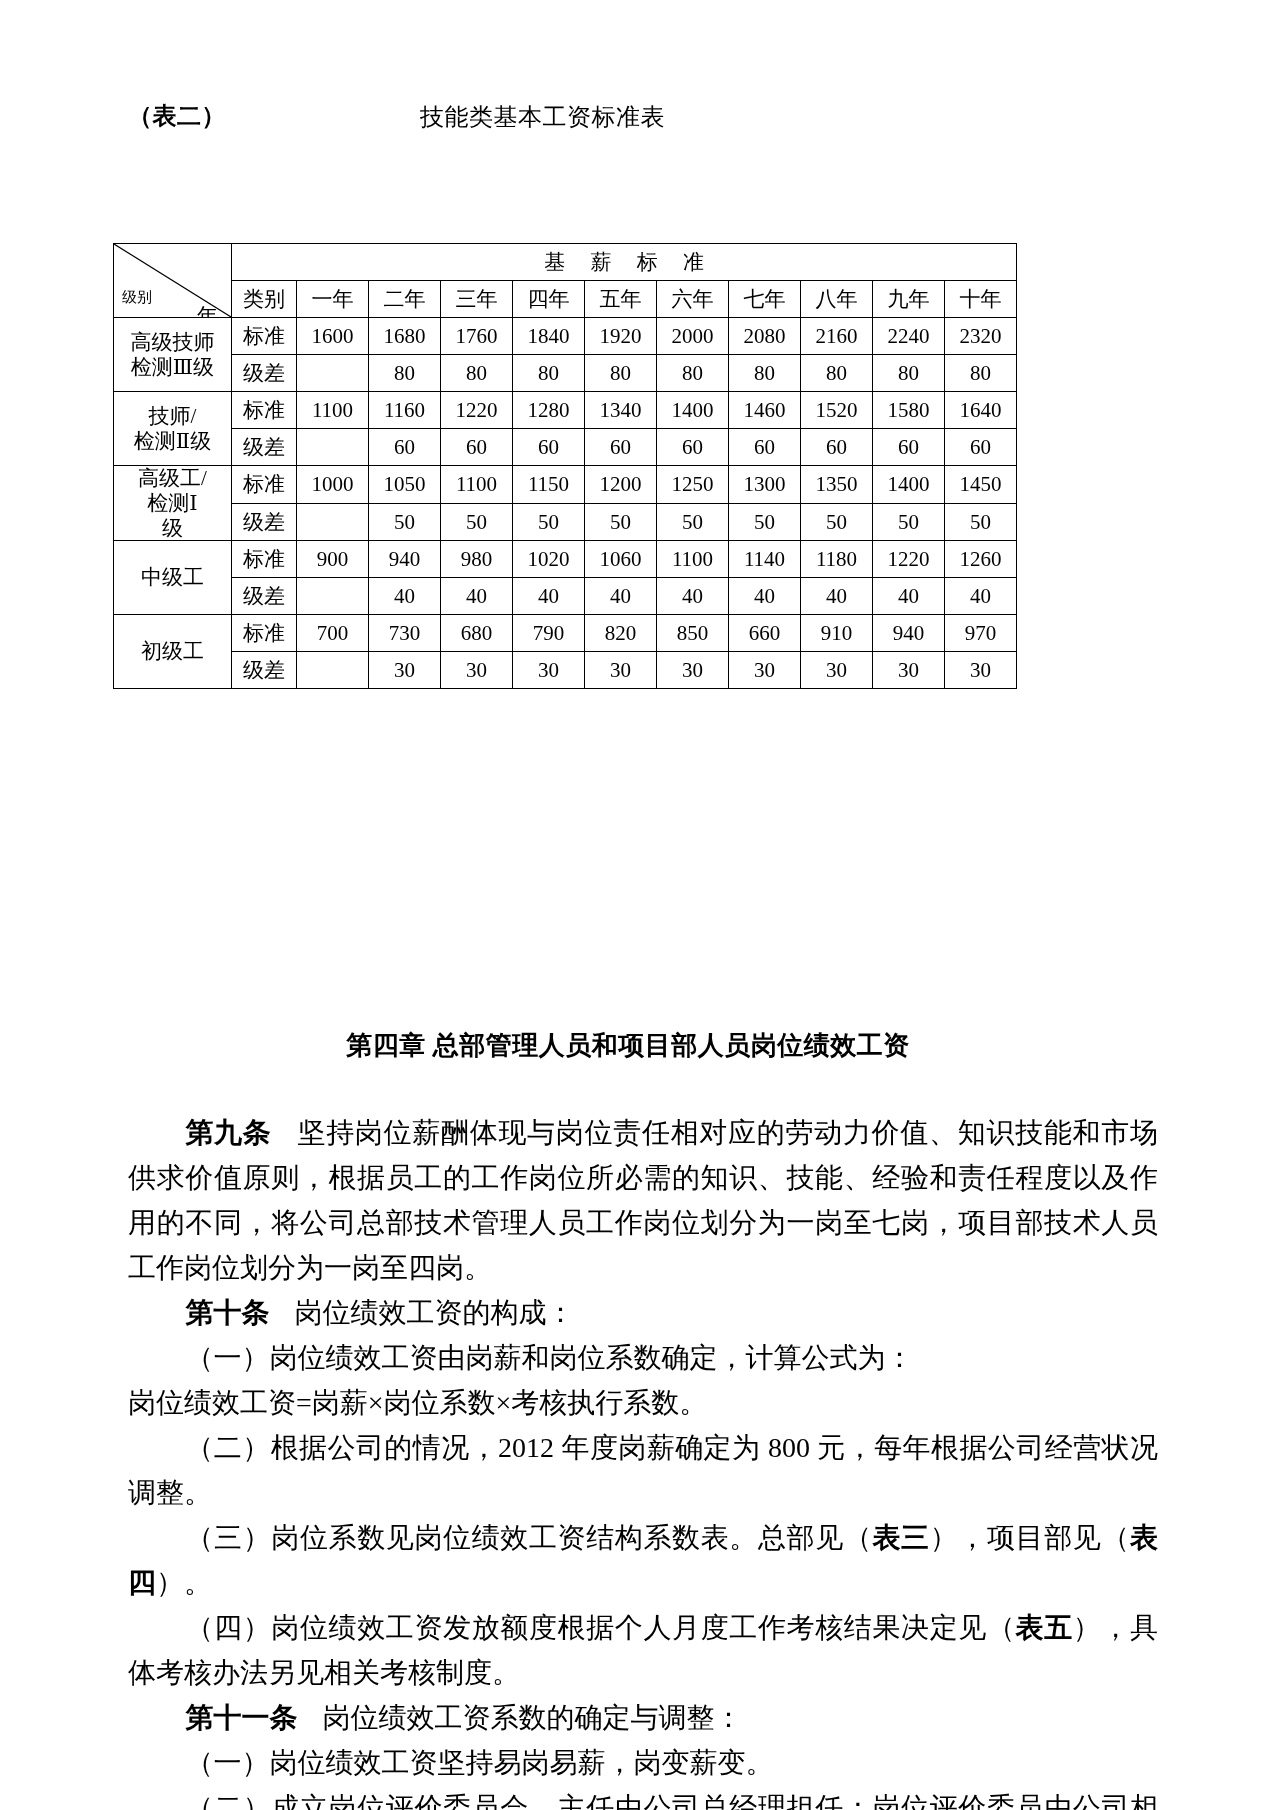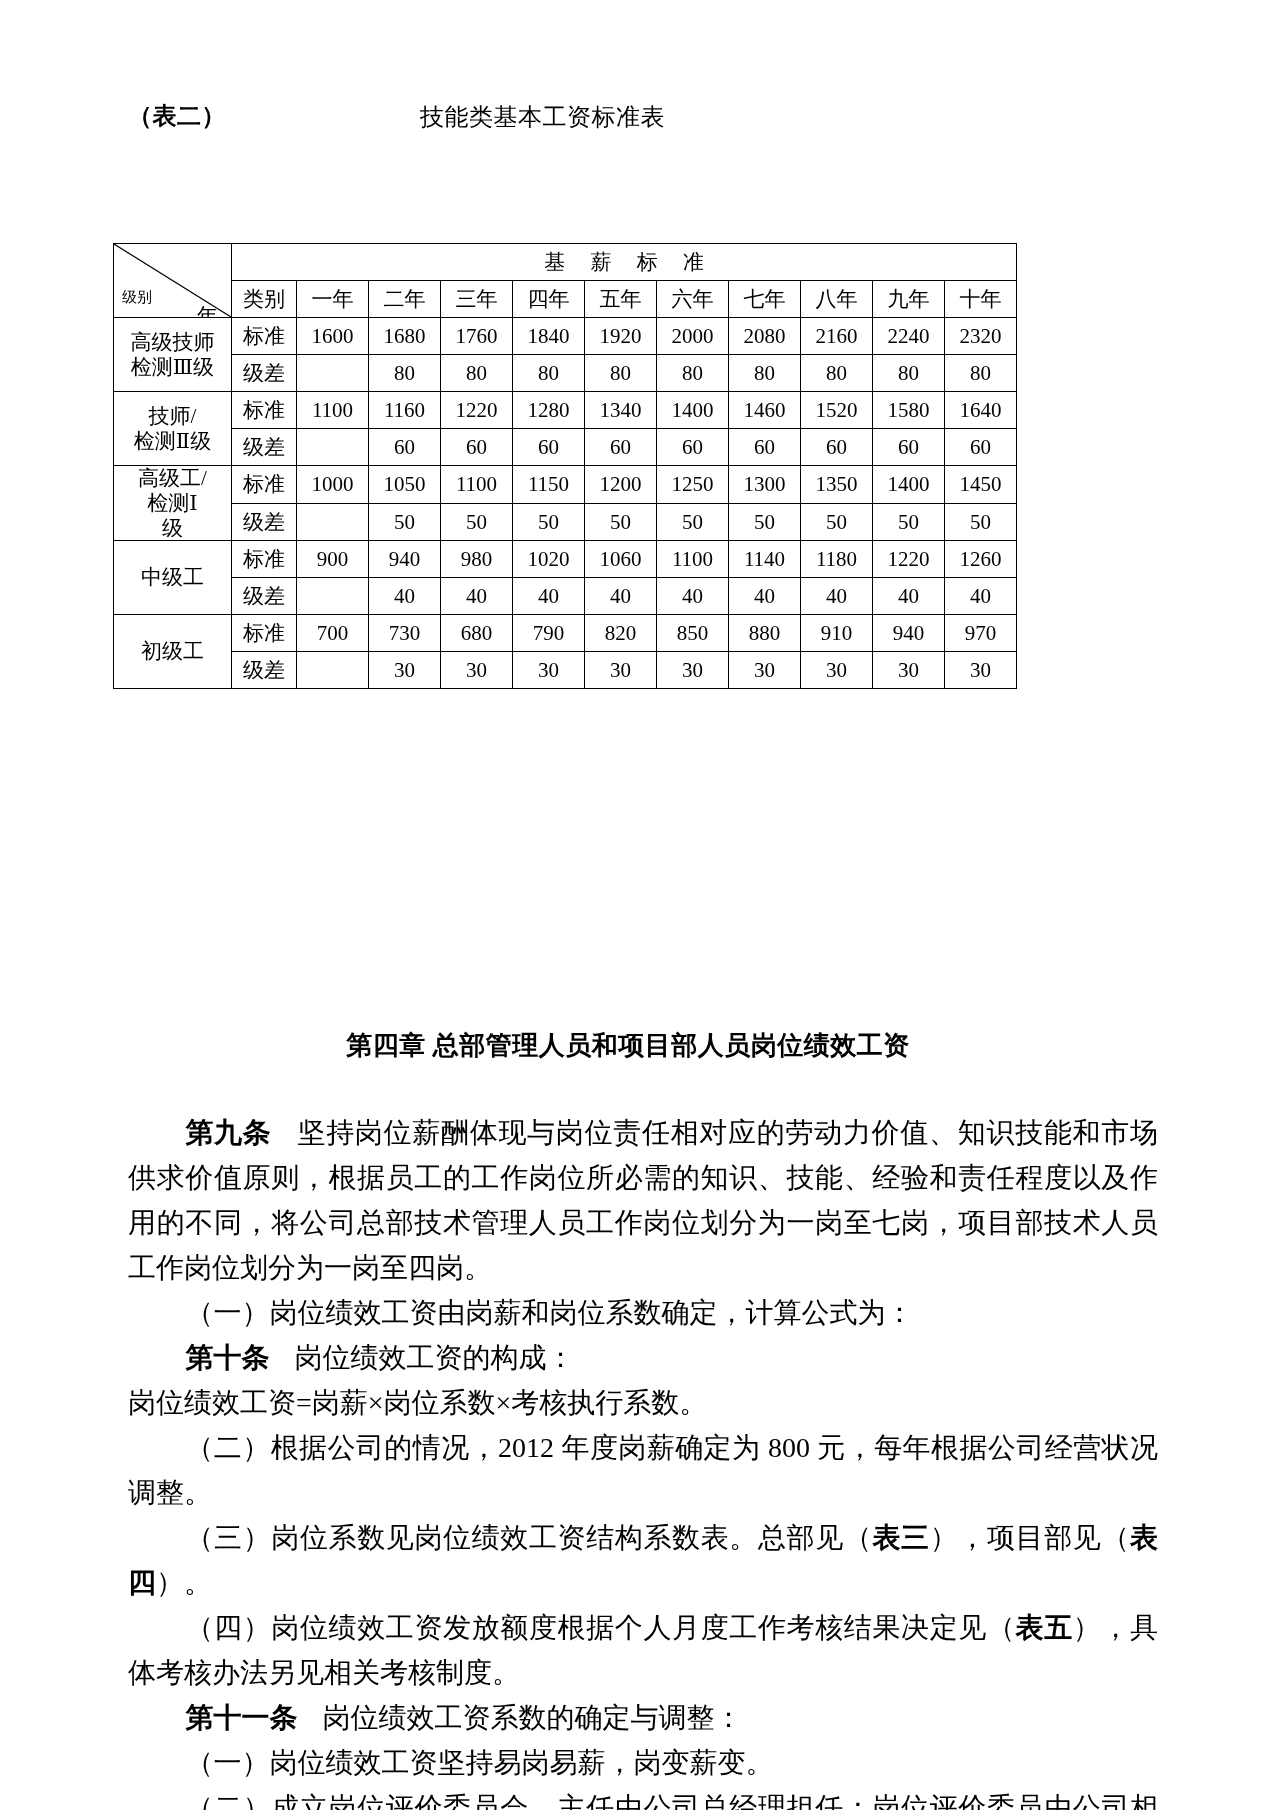--- a/index.html
+++ b/index.html
@@ -337,21 +337,21 @@
           <td class="grp" rowspan="2">
             <div>初级工</div>
           </td>
           <td class="kind">标准</td>
           <td class="num">700</td>
           <td class="num">730</td>
           <td class="num">680</td>
           <td class="num">790</td>
           <td class="num">820</td>
           <td class="num">850</td>
-          <td class="num">880</td>
+          <td class="num">660</td>
           <td class="num">910</td>
           <td class="num">940</td>
           <td class="num">970</td>
         </tr>
         <tr>
           <td class="kind">级差</td>
           <td class="num"></td>
           <td class="num">30</td>
           <td class="num">30</td>
           <td class="num">30</td>
@@ -365,24 +365,24 @@
       </tbody>
     </table>
   </div>
 
   <div class="chapter">第四章 总部管理人员和项目部人员岗位绩效工资</div>
 
   <div class="body-text">
 
     <p class="para indent"><b>第九条</b><span class="gap"></span><span>坚持岗位薪酬体现与岗位责任相对应的劳动力价值、知识技能和市场供求价值原则，根据员工的工作岗位所必需的知识、技能、经验和责任程度以及作用的不同，将公司总部技术管理人员工作岗位划分为一岗至七岗，项目部技术人员工作岗位划分为一岗至四岗。</span></p>
 
+    <p class="para indent"><b>第十条</b><span class="gap"></span><span>岗位绩效工资的构成：</span></p>
+
     <p class="para indent">（一）岗位绩效工资由岗薪和岗位系数确定，计算公式为：</p>
 
-    <p class="para indent"><b>第十条</b><span class="gap"></span><span>岗位绩效工资的构成：</span></p>
-
     <p class="para">岗位绩效工资=岗薪×岗位系数×考核执行系数。</p>
 
     <p class="para indent">（二）根据公司的情况，2012 年度岗薪确定为 800 元，每年根据公司经营状况调整。</p>
 
     <p class="para indent"><span>（三）岗位系数见岗位绩效工资结构系数表。总部见（</span><b>表三</b><span>），项目部见（</span><b>表四</b><span>）。</span></p>
 
     <p class="para indent"><span>（四）岗位绩效工资发放额度根据个人月度工作考核结果决定见（</span><b>表五</b><span>），具体考核办法另见相关考核制度。</span></p>
 
     <p class="para indent"><b>第十一条</b><span class="gap"></span><span>岗位绩效工资系数的确定与调整：</span></p>
 

